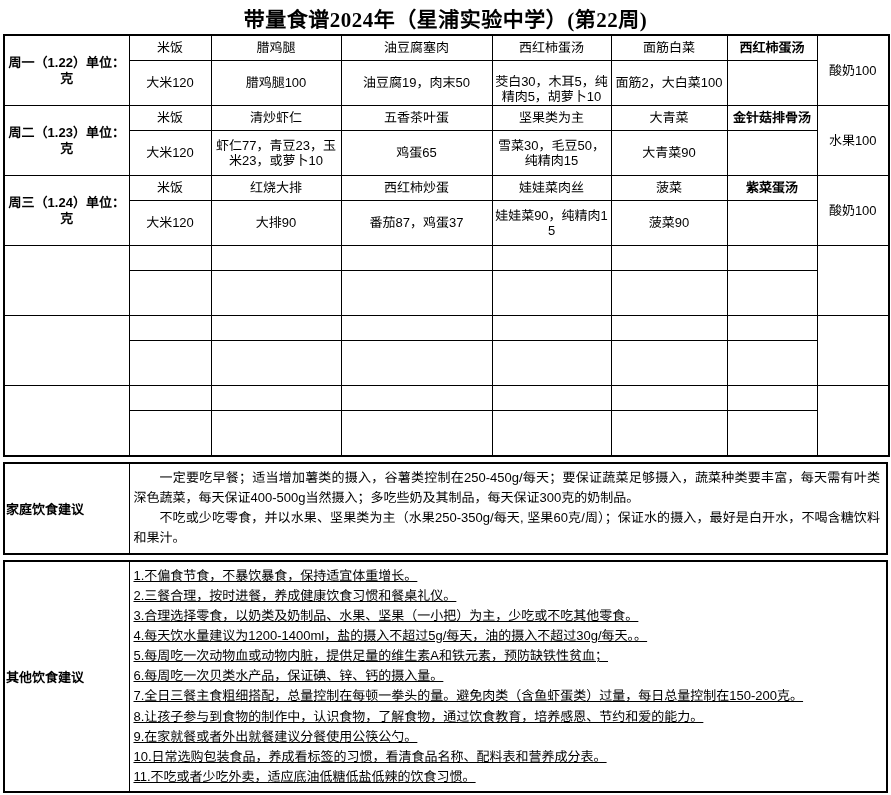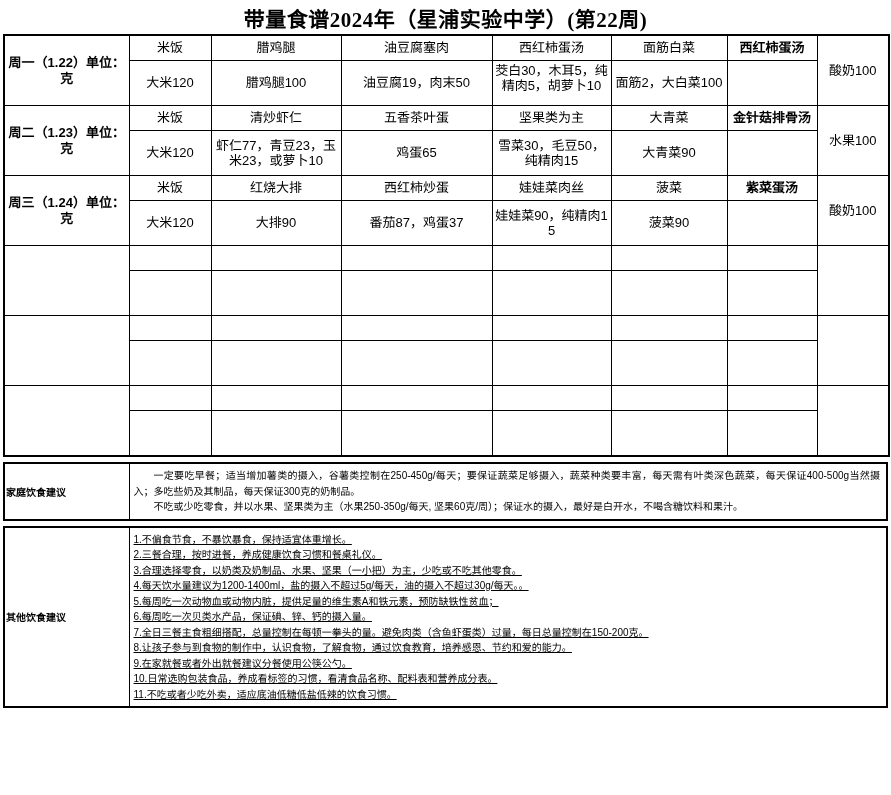--- a/index.html
+++ b/index.html
@@ -81,38 +81,38 @@
   td.drink { text-align: center; font-size: 13px; }
 
   .clipcell {
     position: relative;
     overflow: hidden;
   }
   .clipcell .inner {
     position: absolute;
     left: 2px;
     right: 2px;
-    top: 2px;
+    top: 13px;
     text-align: center;
     line-height: 1.18;
   }
 
   
   table.advice {
     border-collapse: collapse;
     table-layout: fixed;
     width: 885px;
     margin-left: 3px;
     margin-top: 5px;
     border: 2px solid #000;
   }
   table.advice td {
     border: 1px solid #000;
     vertical-align: middle;
-    font-size: 10px;
+    font-size: 13px;
   }
   td.advice-label {
     width: 125px;
     font-weight: bold;
     font-size: 14px;
     border-right: 2px solid #000;
   }
   td.advice-body {
     padding: 4px 6px 4px 4px;
     line-height: 1.55;

